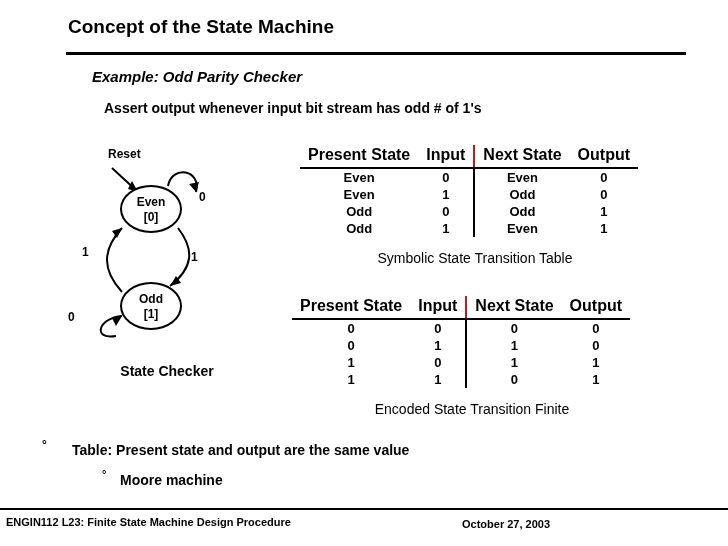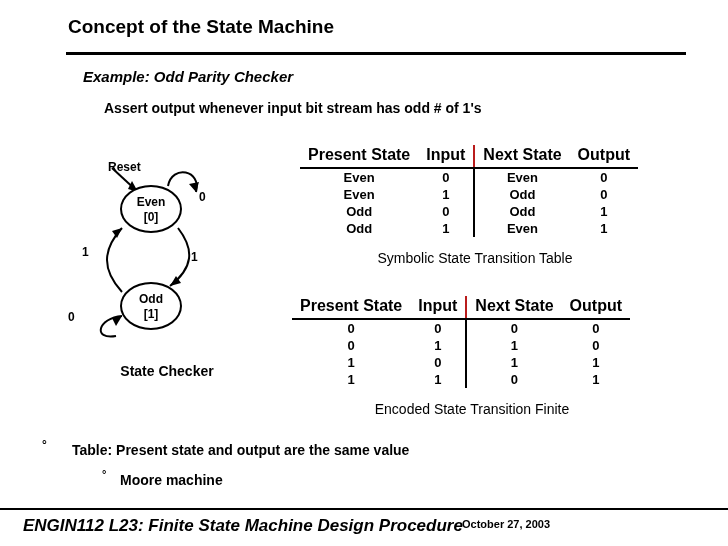--- a/index.html
+++ b/index.html
@@ -36,21 +36,21 @@
     position: absolute;
     left: 66px;
     top: 52px;
     width: 620px;
     height: 3px;
     background: #000000;
   }
   
   .subtitle {
     position: absolute;
-    left: 83px;
+    left: 92px;
     top: 68px;
     font-size: 15px;
     font-weight: bold;
     font-style: italic;
   }
   .assert-line {
     position: absolute;
     left: 104px;
     top: 100px;
     font-size: 14px;
@@ -60,21 +60,21 @@
   .diagram {
     position: absolute;
     left: 60px;
     top: 140px;
     width: 240px;
     height: 260px;
   }
   .reset-label {
     position: absolute;
     left: 48px;
-    top: 20px;
+    top: 7px;
     font-size: 12px;
     font-weight: bold;
   }
   .state-node {
     position: absolute;
     border: 2px solid #000000;
     border-radius: 50%;
     width: 62px;
     height: 48px;
     text-align: center;
@@ -171,25 +171,24 @@
   .footer-rule {
     position: absolute;
     left: 0;
     top: 508px;
     width: 728px;
     height: 2px;
     background: #000000;
   }
   .footer-left {
     position: absolute;
-    left: 23px;
+    left: 6px;
     top: 516px;
-    font-size: 17px;
-    font-weight: bold;
-    font-style: italic;
+    font-size: 11px;
+    font-weight: bold;
   }
   .footer-right {
     position: absolute;
     left: 462px;
     top: 518px;
     font-size: 11px;
     font-weight: bold;
   }
   svg { display: block; }
 </style>

